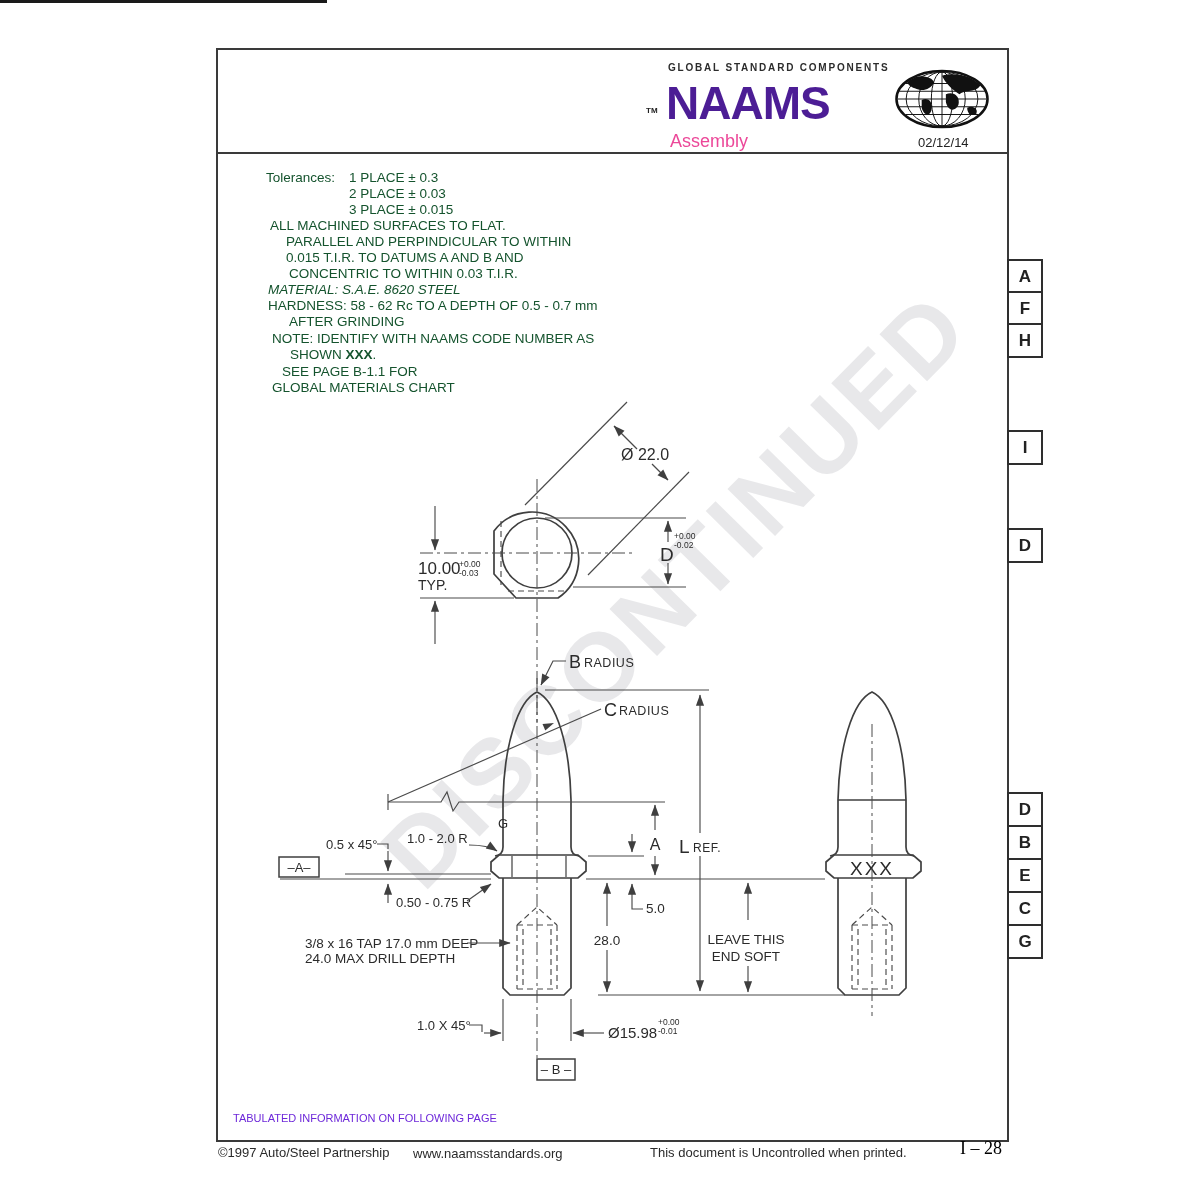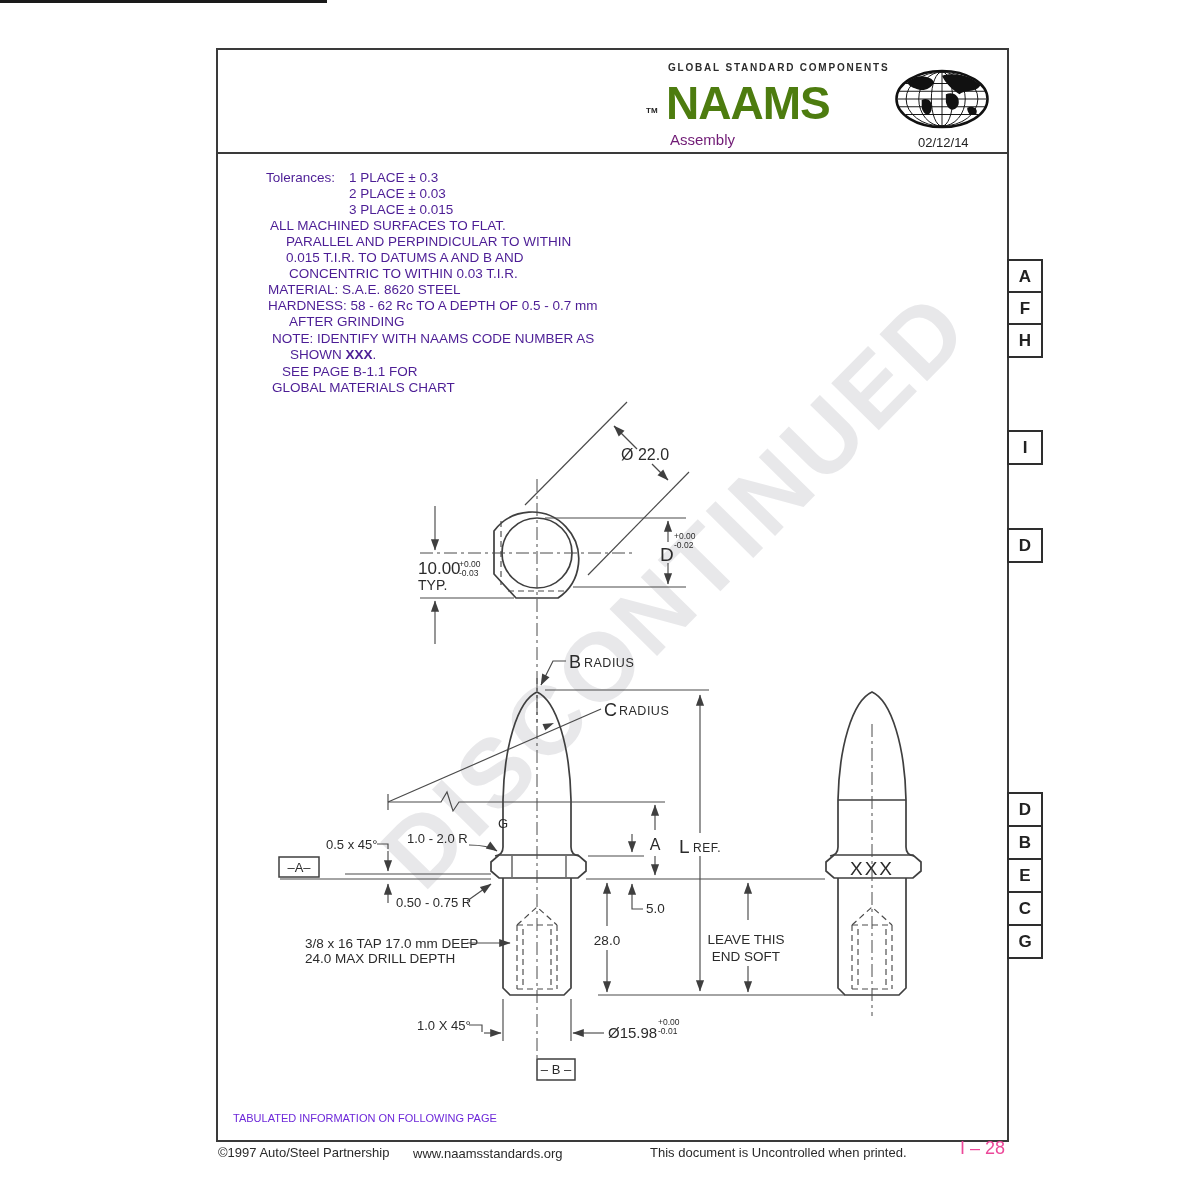--- a/index.html
+++ b/index.html
@@ -8,39 +8,39 @@
   .abs{position:absolute;white-space:nowrap;}
   
   #frame{position:absolute;left:216px;top:48px;width:789px;height:1090px;border:2px solid #3a3a3a;}
   #hdr-sep{position:absolute;left:216px;top:152px;width:793px;height:2px;background:#3a3a3a;}
   
   #title{left:240px;top:74px;width:380px;text-align:center;}
   #title .t1{font-size:25px;font-weight:bold;letter-spacing:0.5px;}
   #title .t2{font-size:25px;font-weight:bold;margin-top:4px;letter-spacing:0.5px;}
   #tagline{left:668px;top:62px;font-size:10px;font-weight:bold;letter-spacing:1.8px;color:#2c2c2c;}
   #tm{left:646px;top:106px;font-size:8px;font-weight:bold;}
-  #brand{left:666px;top:76px;font-size:46px;font-weight:bold;letter-spacing:-1px;color:#4d7c0f;}
+  #brand{left:666px;top:76px;font-size:46px;font-weight:bold;letter-spacing:-1px;color:#4c1d95;}
   #brand-rule{left:662px;top:124px;width:327px;height:3px;background:#1a1a1a;}
-  #subtitle{left:670px;top:131px;font-size:15px;color:#701a75;}
+  #subtitle{left:670px;top:131px;font-size:18px;color:#ec4899;}
   #date{left:918px;top:135px;font-size:13px;}
   
-  .note{position:absolute;font-size:13.5px;color:#4c1d95;white-space:nowrap;line-height:1;}
+  .note{position:absolute;font-size:13.5px;color:#14532d;white-space:nowrap;line-height:1;}
   .bold{font-weight:bold;}
   
   #watermark{left:295px;top:565px;width:700px;font-size:97px;font-weight:bold;
              color:rgba(126,126,138,0.18);letter-spacing:4px;
              transform:rotate(-45.5deg);transform-origin:center center;z-index:1;}
   #drawing{position:absolute;left:0;top:0;z-index:2;}
   
   .tab{position:absolute;left:1007px;width:32px;height:31px;border:2px solid #2e2e2e;background:#fff;
        display:flex;align-items:center;justify-content:center;font-size:17px;font-weight:bold;z-index:3;}
   
   #tabulated{left:233px;top:1112px;font-size:11px;color:#6d28d9;}
   .footer-txt{font-size:13px;color:#2a2a2a;}
-  #pagenum{left:960px;top:1138px;font-size:18px;color:#ec4899;}
+  #pagenum{left:960px;top:1138px;font-size:18px;color:#000000;font-family:Liberation Serif, serif;}
   
   svg text{fill:#2b2b2b;font-family:"Liberation Sans",sans-serif;}
 </style>
 </head>
 <body>
 
 <div id="page">
 
   <div class="abs" id="watermark">DISCONTINUED</div>
 
@@ -85,21 +85,21 @@
   <div class="abs" id="date">02/12/14</div>
 
   <div class="note" style="left:266px;top:171px;">Tolerances:</div>
   <div class="note" style="left:349px;top:171px;">1 PLACE ± 0.3</div>
   <div class="note" style="left:349px;top:187px;">2 PLACE ± 0.03</div>
   <div class="note" style="left:349px;top:203px;">3 PLACE ± 0.015</div>
   <div class="note" style="left:270px;top:219px;">ALL MACHINED SURFACES TO FLAT.</div>
   <div class="note" style="left:286px;top:235px;">PARALLEL AND PERPINDICULAR TO WITHIN</div>
   <div class="note" style="left:286px;top:251px;">0.015 T.I.R. TO DATUMS A AND B AND</div>
   <div class="note" style="left:289px;top:267px;">CONCENTRIC TO WITHIN 0.03 T.I.R.</div>
-  <div class="note" style="left:268px;top:283px;">MATERIAL: S.A.E. 8620 STEEL</div>
+  <div class="note" style="left:268px;top:283px;font-style:italic;">MATERIAL: S.A.E. 8620 STEEL</div>
   <div class="note" style="left:268px;top:299px;">HARDNESS: 58 - 62 Rc TO A DEPTH OF 0.5 - 0.7 mm</div>
   <div class="note" style="left:289px;top:315px;">AFTER GRINDING</div>
   <div class="note" style="left:272px;top:332px;">NOTE: IDENTIFY WITH NAAMS CODE NUMBER AS</div>
   <div class="note" style="left:290px;top:348px;"><span>SHOWN </span><span class="bold">XXX</span><span>.</span></div>
   <div class="note" style="left:282px;top:365px;">SEE PAGE B-1.1 FOR</div>
   <div class="note" style="left:272px;top:381px;">GLOBAL MATERIALS CHART</div>
 
   <svg id="drawing" width="1200" height="1200" viewBox="0 0 1200 1200">
     <defs>
       <marker id="arw" viewBox="0 0 10 8" refX="9.5" refY="4" markerWidth="12" markerHeight="9.6" orient="auto-start-reverse" markerUnits="userSpaceOnUse">

